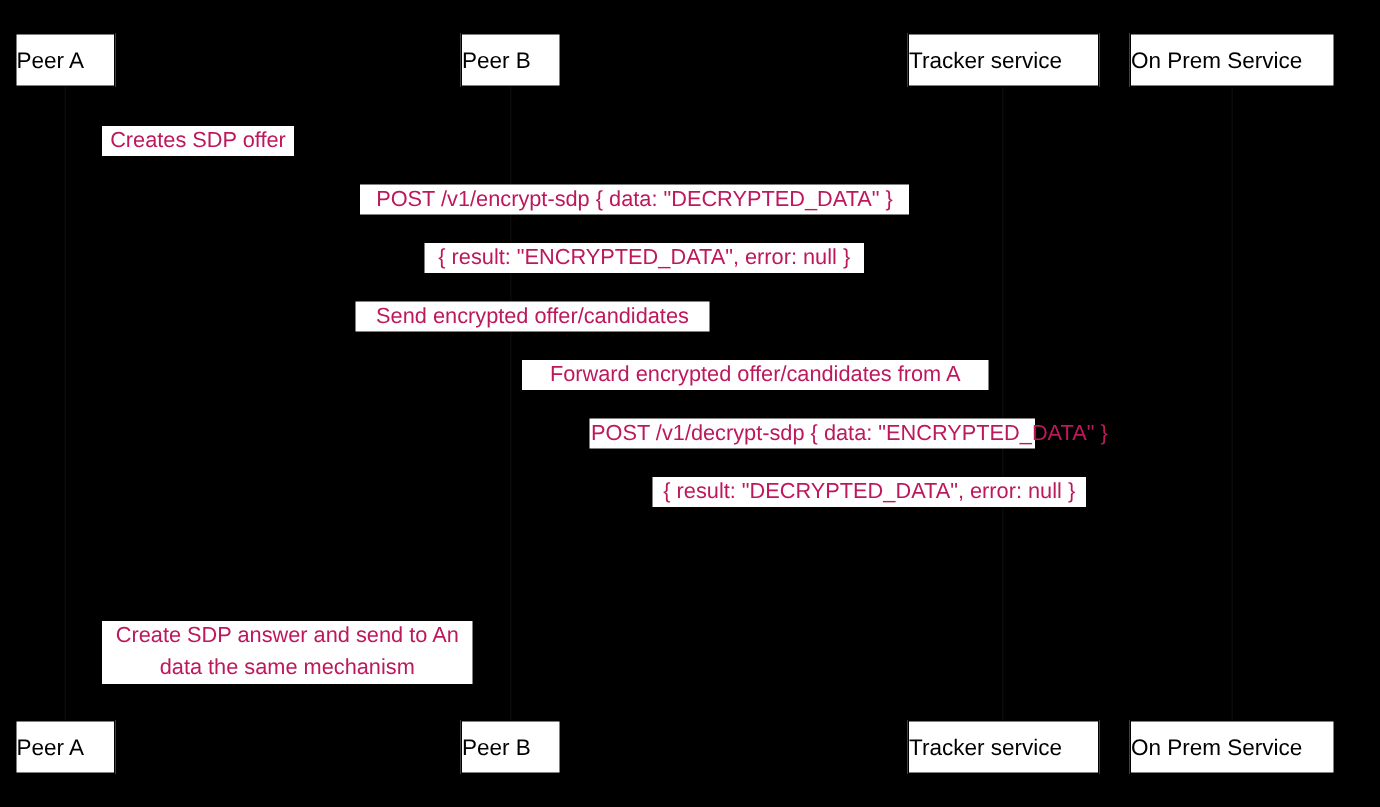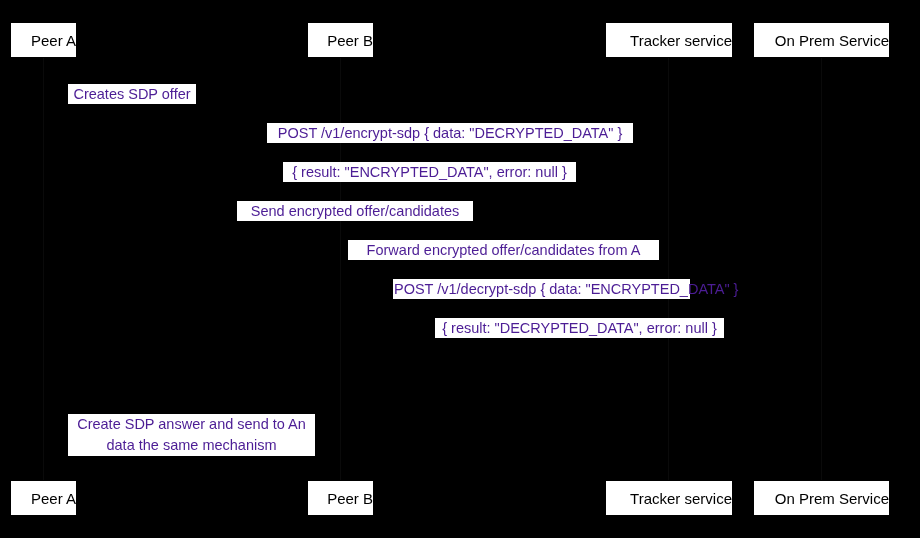--- a/index.html
+++ b/index.html
@@ -16,37 +16,37 @@
     overflow: hidden;
     font-family: "Liberation Sans", sans-serif;
   }
   .participant-box {
     position: absolute;
     background: #ffffff;
     border: 1px solid #000000;
     box-sizing: border-box;
     display: flex;
     align-items: center;
-    justify-content: flex-end;
+    justify-content: flex-start;
     color: #000000;
     font-size: 15px;
     line-height: 1;
     white-space: nowrap;
   }
   .lifeline {
     position: absolute;
     width: 1px;
     background: #0a0a0a;
     top: 58px;
     bottom: 58px;
   }
   .msg-label {
     position: absolute;
     background: #ffffff;
-    color: #4c1d95;
+    color: #be185d;
     font-size: 14.5px;
     line-height: 20px;
     white-space: nowrap;
     padding: 0 1px;
     box-sizing: border-box;
     text-align: center;
   }
   .msg-label.two-line {
     white-space: normal;
     line-height: 21px;
@@ -71,21 +71,21 @@
   </div>
   <div class="participant-box" style="left:605px; top:22px; width:128px; height:36px;">
     <span>Tracker service</span>
   </div>
   <div class="participant-box" style="left:753px; top:22px; width:137px; height:36px;">
     <span>On Prem Service</span>
   </div>
 
   <div class="msg-label" style="left:68px; top:84px; width:128px; height:20px;">Creates SDP offer</div>
 
-  <div class="msg-label" style="left:267px; top:123px; width:366px; height:20px;">POST /v1/encrypt-sdp { data: "DECRYPTED_DATA" }</div>
+  <div class="msg-label" style="left:240px; top:123px; width:366px; height:20px;">POST /v1/encrypt-sdp { data: "DECRYPTED_DATA" }</div>
 
   <div class="msg-label" style="left:283px; top:162px; width:293px; height:20px;">{ result: "ENCRYPTED_DATA", error: null }</div>
 
   <div class="msg-label" style="left:348px; top:240px; width:311px; height:20px;">Forward encrypted offer/candidates from A</div>
 
   <div class="msg-label" style="left:237px; top:201px; width:236px; height:20px;">Send encrypted offer/candidates</div>
 
   <div class="msg-label" style="left:393px; top:279px; width:297px; height:20px;">POST /v1/decrypt-sdp { data: "ENCRYPTED_DATA" }</div>
 
   <div class="msg-label" style="left:435px; top:318px; width:289px; height:20px;">{ result: "DECRYPTED_DATA", error: null }</div>

